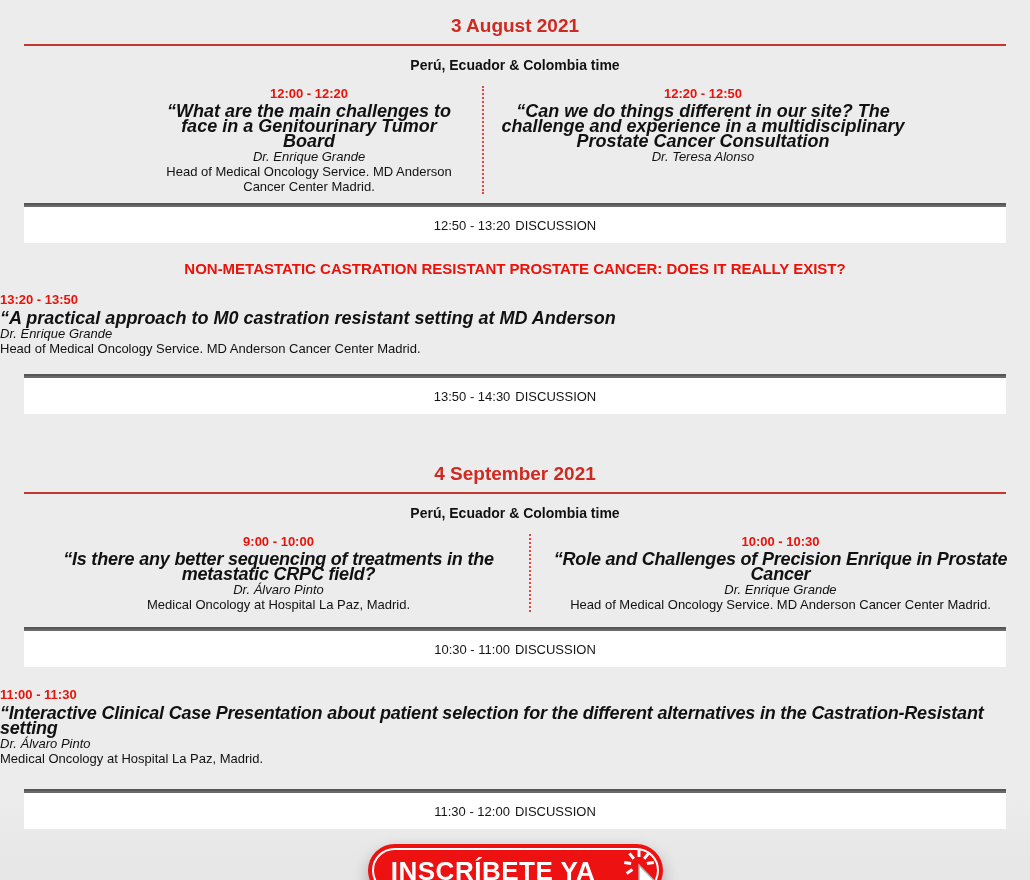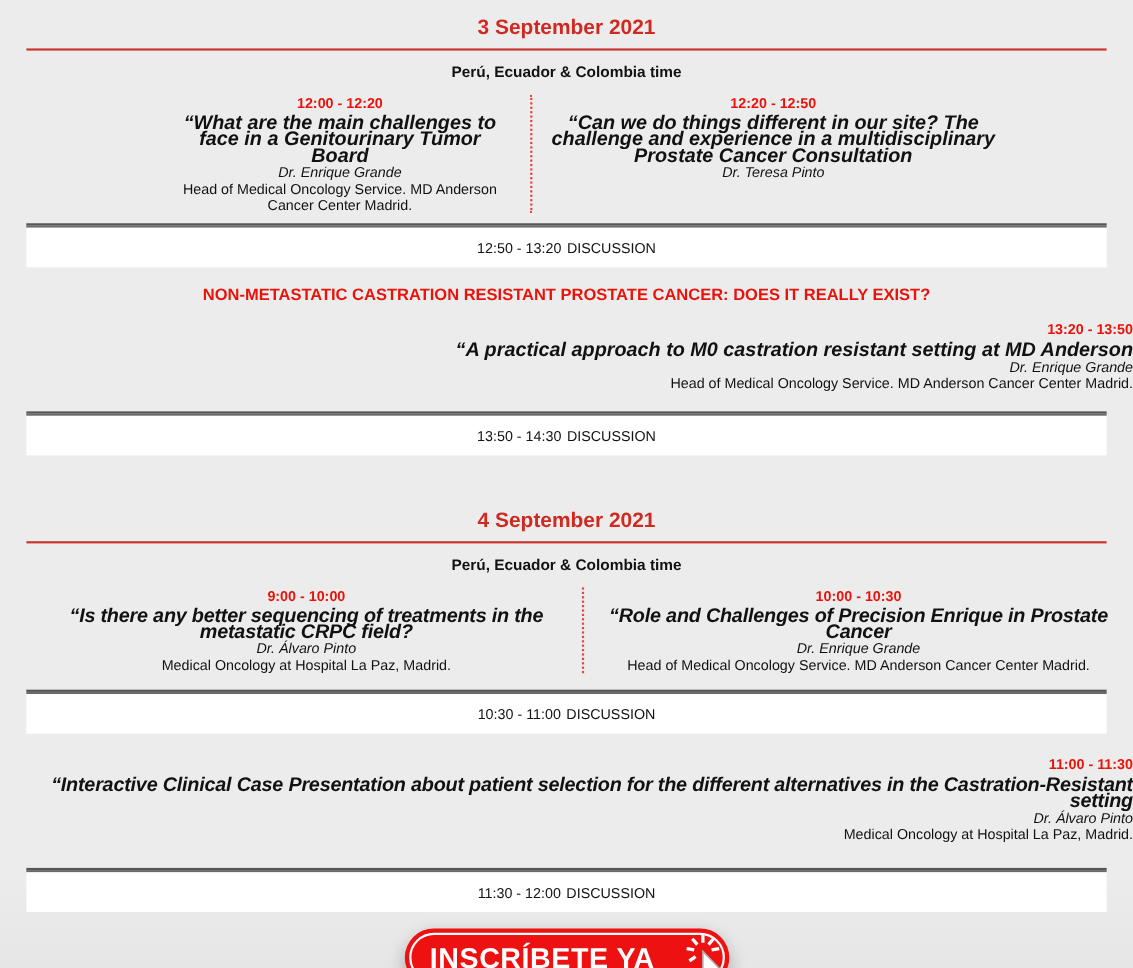--- a/index.html
+++ b/index.html
@@ -25,21 +25,21 @@
   .time { font-size:13px; font-weight:700; color:#e8130b; line-height:14px; margin-bottom:3px; }
   .s-title { font-size:18px; font-weight:700; color:#111; line-height:15px;font-style:italic; }
   .day2 .s-title { letter-spacing:-0.2px; }
   .speaker { font-size:13px; font-style:italic; color:#111; line-height:15px; }
   .affil { font-size:13px; color:#111; line-height:15px; }
   .row1 .col-a .s-title, .row1 .col-a .affil { max-width:305px; margin-left:auto; margin-right:auto; }
   .band { margin:0 24px; }
   .band-rule { height:1px; border-top:2px solid #565656; border-bottom:2px solid #6a6a6a; background:#cfcfcf; }
   .band-white { background:#ffffff; height:36px; display:flex; align-items:center; justify-content:center; font-size:13px; color:#141414; }
   .band-white .t { margin-right:5px; }
-  .single { text-align:right; }
+  .single { text-align:left; }
   .day2 { margin-top:50px; }
   .cta-wrap { position:relative; width:295px; margin:15px auto 0 auto; }
   .cta-btn {
     position:relative; display:block; width:295px; height:53px; border:none; cursor:pointer;
     background:#ee1111; border-radius:27px;
     box-shadow:0 7px 16px rgba(0,0,0,0.28);
   }
   .cta-outline { position:absolute; left:4px; top:4px; right:4px; bottom:4px; border:2px solid #ffffff; border-radius:23px; pointer-events:none; }
   .cta-label {
     position:absolute; left:0; right:44px; top:0; bottom:0;
@@ -52,36 +52,36 @@
     background:radial-gradient(ellipse at center, rgba(0,0,0,0.16) 0%, rgba(0,0,0,0) 65%);
     pointer-events:none;
   }
 </style>
 </head>
 <body>
 
 <div id="page">
 
   <div class="day day1">
-    <div class="date">3 September 2021</div>
+    <div class="date">3 August 2021</div>
     <div class="rule-red"></div>
     <div class="tz">Perú, Ecuador &amp; Colombia time</div>
 
 
     <div class="row row1">
       <div class="col col-a">
         <div class="time">12:00 - 12:20</div>
         <div class="s-title">“What are the main challenges to face in a Genitourinary Tumor Board</div>
         <div class="speaker">Dr. Enrique Grande</div>
         <div class="affil">Head of Medical Oncology Service. MD Anderson Cancer Center Madrid.</div>
       </div>
       <div class="col col-b">
         <div class="time">12:20 - 12:50</div>
         <div class="s-title">“Can we do things different in our site? The challenge and experience in a multidisciplinary Prostate Cancer Consultation</div>
-        <div class="speaker">Dr. Teresa Pinto</div>
+        <div class="speaker">Dr. Teresa Alonso</div>
       </div>
     </div>
 
     <div class="band" style="margin-top:9px">
       <div class="band-rule"></div>
       <div class="band-white">
         <span class="t">12:50 - 13:20</span>
         <span>DISCUSSION</span>
       </div>
     </div>

